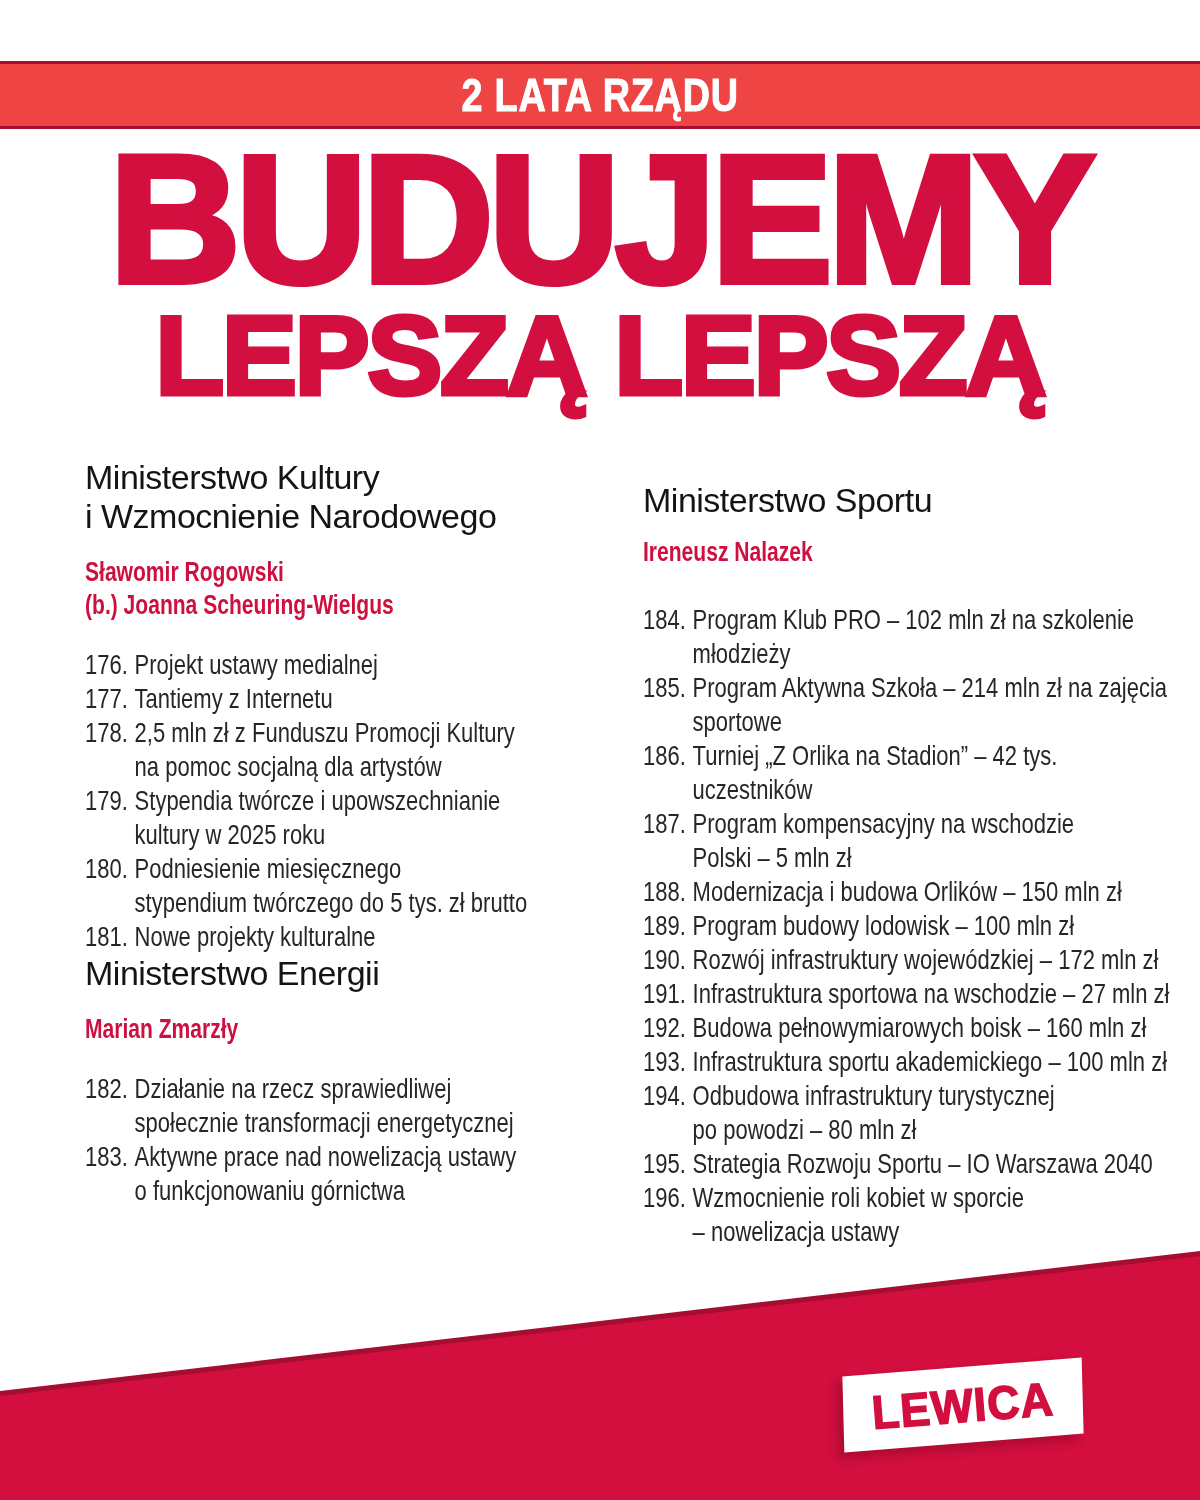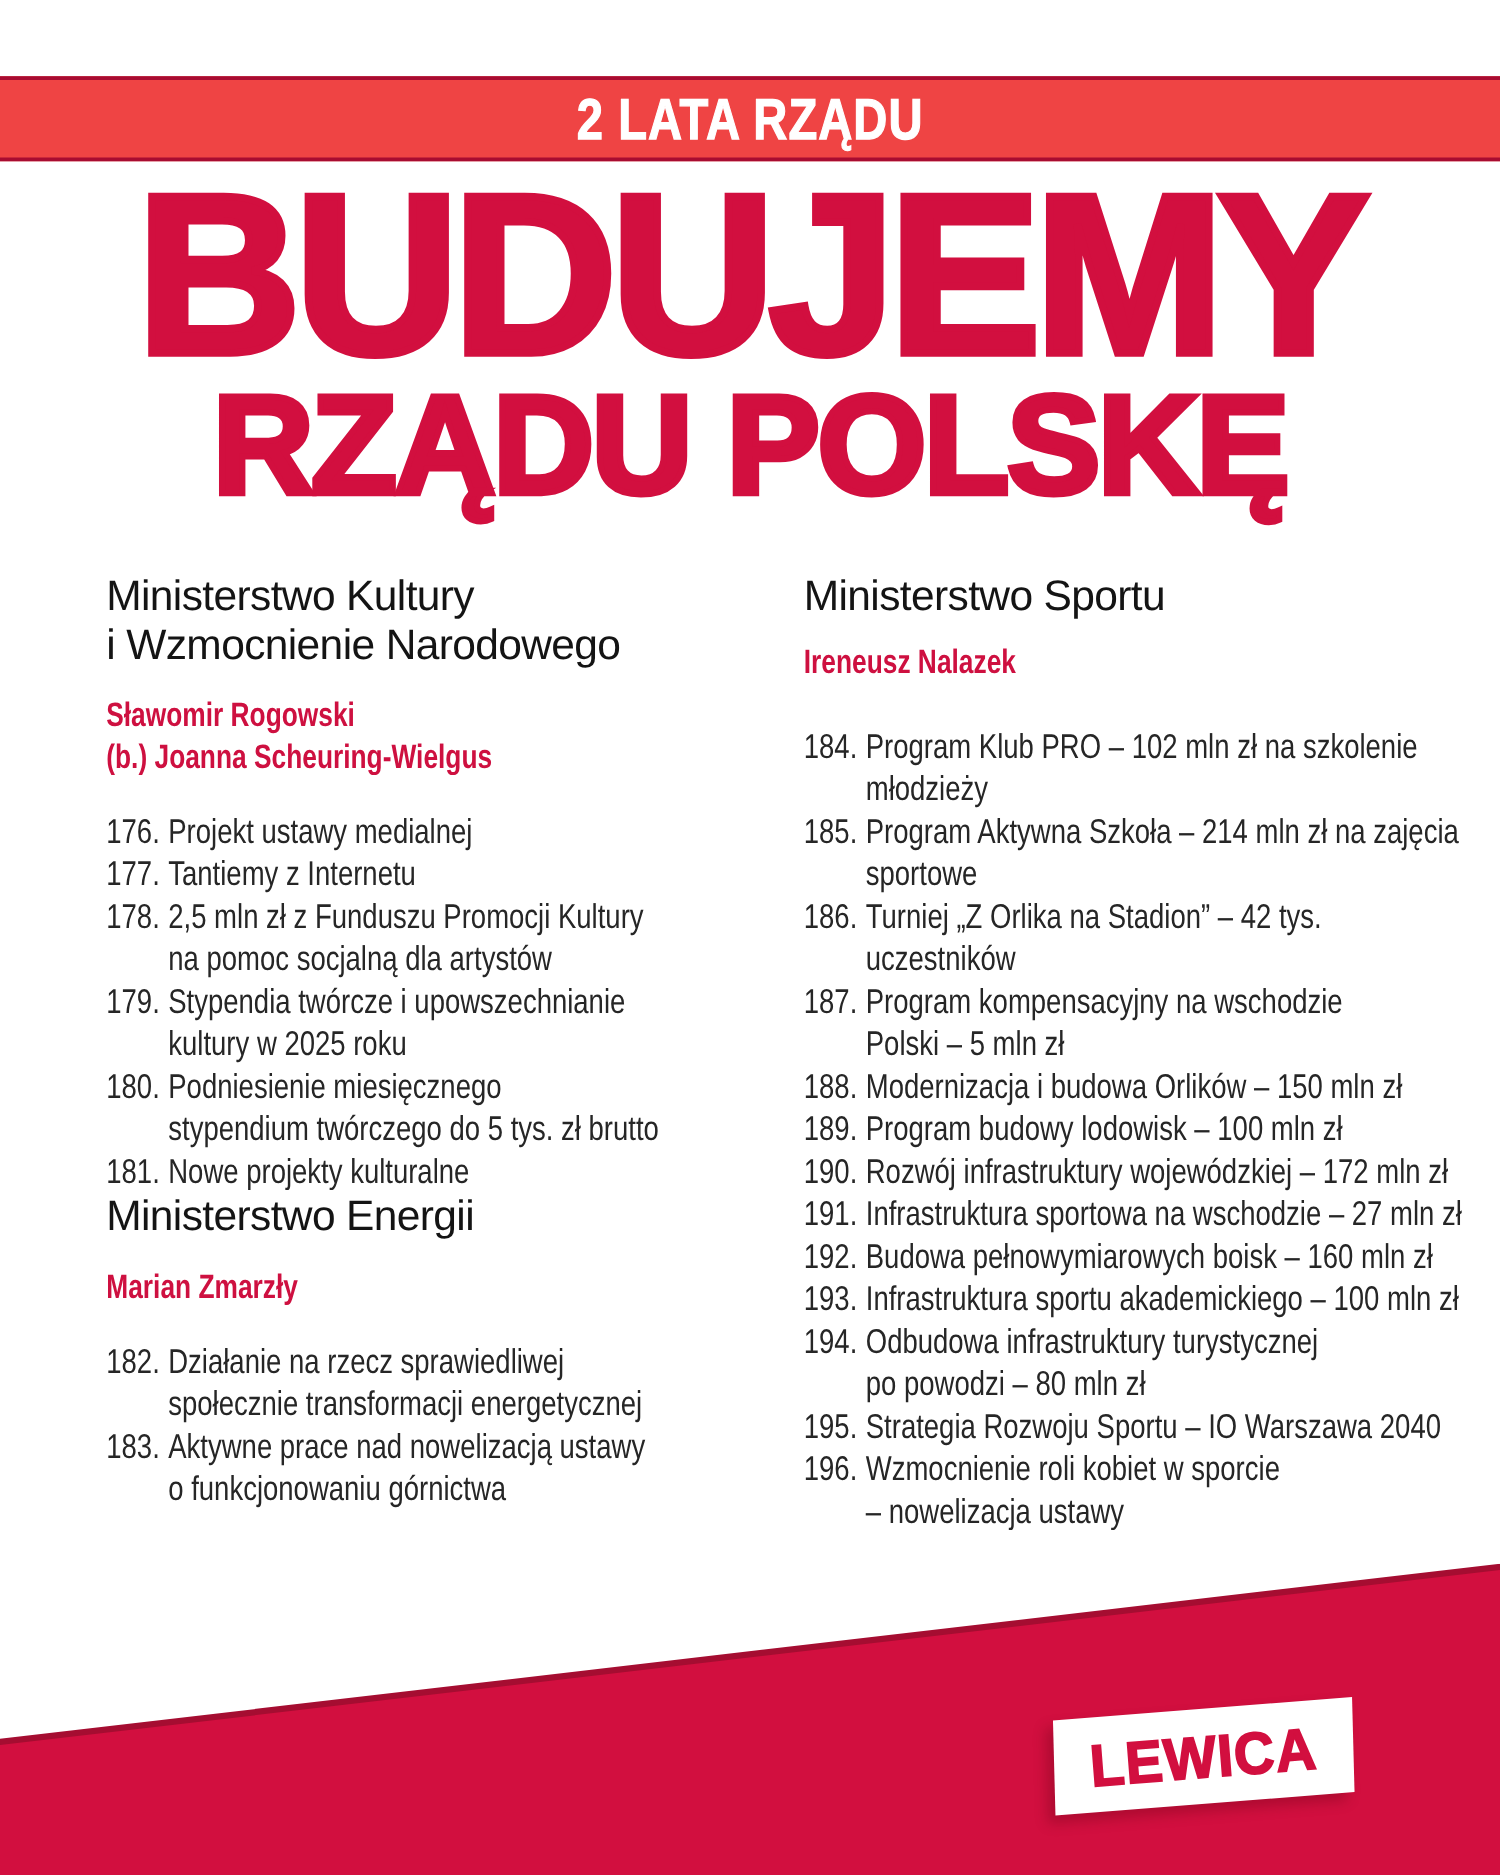--- a/index.html
+++ b/index.html
@@ -31,21 +31,21 @@
     top:128px;font-size:182px;letter-spacing:-5px;
     -webkit-text-stroke:6px #d20f3f;
   }
   .title2{
     top:300px;font-size:112px;letter-spacing:-2px;
     -webkit-text-stroke:5px #d20f3f;
   }
   
   .col{position:absolute;top:458px;}
   .col-left{left:85px;width:520px;}
-  .col-right{left:643px;width:540px;}
+  .col-right{left:643px;width:540px;margin-top:23px;}
   .section + .section{}
   .ministry{
     margin:0;font-size:34px;line-height:39px;font-weight:normal;
     color:#141414;letter-spacing:-0.5px;
   }
   .ministers{
     margin-top:20px;color:#ce1040;font-weight:bold;
     font-size:27px;line-height:33px;white-space:nowrap;
     transform:scaleX(0.78);transform-origin:left top;
   }
@@ -86,21 +86,21 @@
   }
 </style>
 </head>
 <body>
 
 <div class="banner">
   <div class="banner-text">2 LATA RZĄDU</div>
 </div>
 
 <div class="title-line title1">BUDUJEMY</div>
-<div class="title-line title2">RZĄDU POLSKĘ</div>
+<div class="title-line title2">LEPSZĄ LEPSZĄ</div>
 
 <div class="col col-left">
   <div class="section">
     <h2 class="ministry">
       <div>Ministerstwo Kultury</div>
       <div>i Wzmocnienie Narodowego</div>
     </h2>
     <div class="ministers">
       <div>Sławomir Rogowski</div>
       <div>(b.) Joanna Scheuring-Wielgus</div>

